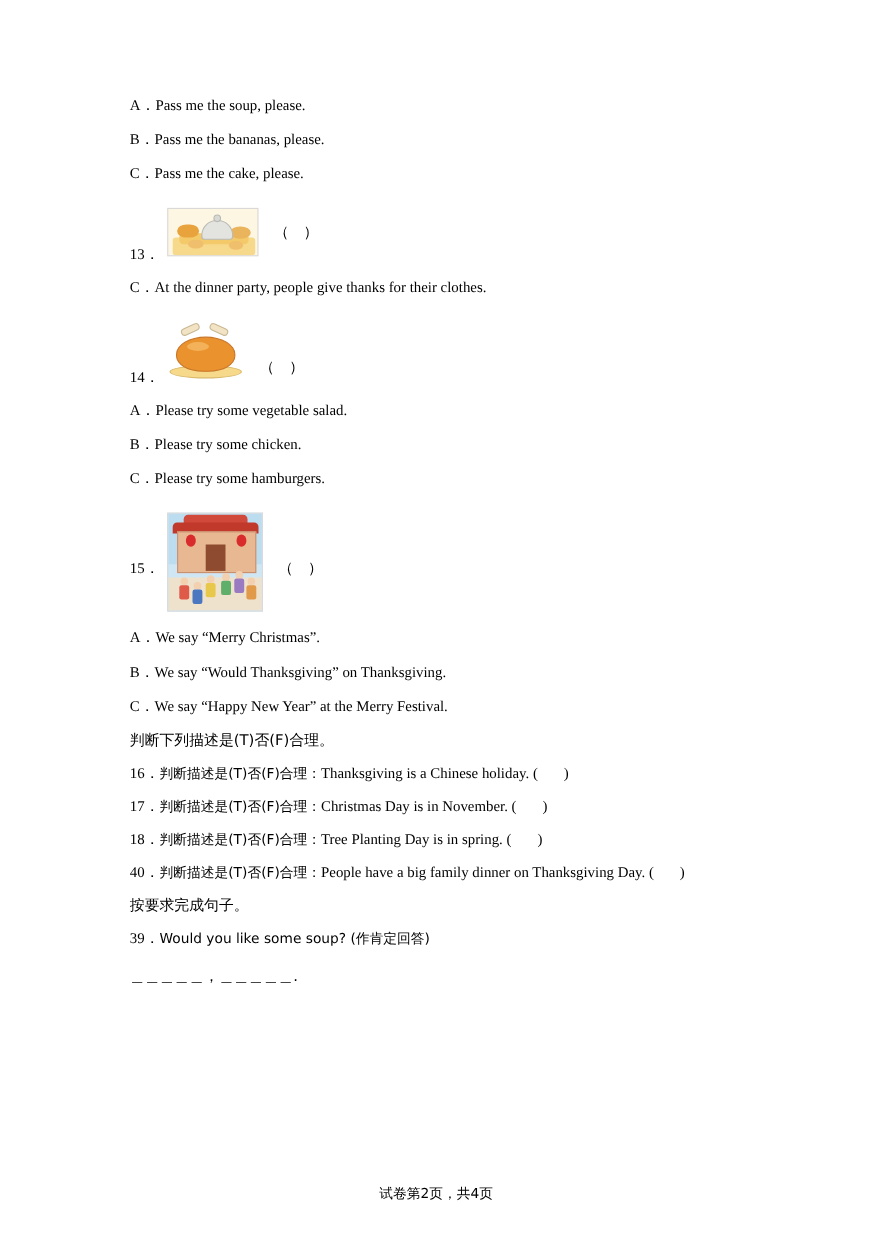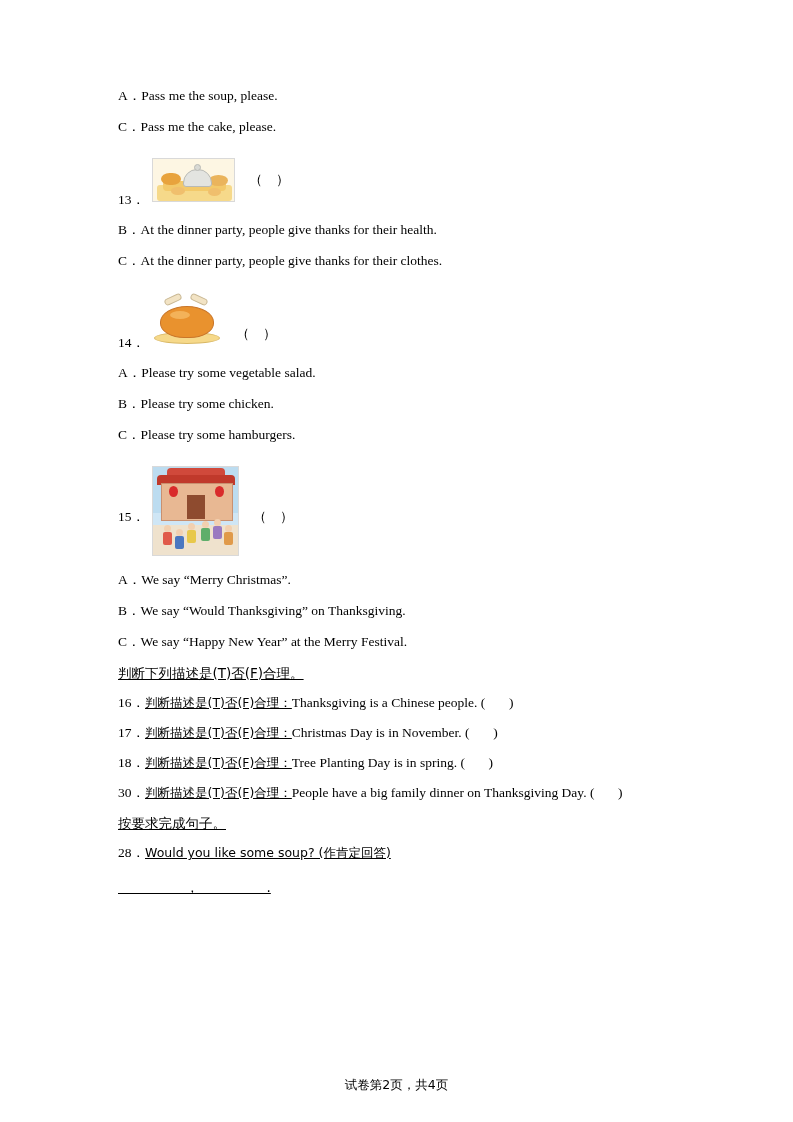--- a/index.html
+++ b/index.html
@@ -56,21 +56,21 @@
     margin-left: 14px;
   }
   .paren.tall { padding-top: 14px; }
   .paren.tall2 { padding-top: 34px; }
   .paren.tall3 { padding-top: 43px; }
   .tf-line {
     font-size: 13.5px;
     line-height: 16px;
     margin: 0 0 14px 0;
   }
-  .zh { font-family: "DejaVu Sans", sans-serif; font-size: 12.5px; text-decoration: underline; }
+  .zh { font-family: "DejaVu Sans", sans-serif; font-size: 12.5px; }
   .section {
     font-size: 13.5px;
     line-height: 16px;
     margin: 0 0 14px 0;
   }
   .blank-row {
     font-size: 13.5px;
     margin-top: 18px;
     letter-spacing: 0;
   }
@@ -183,43 +183,43 @@
     border-radius: 2px;
   }
 </style>
 </head>
 <body>
 
 <div class="page">
 
   <div class="opt">
     <span>A．</span><span>Pass me the soup, please.</span>
+  </div>
+  <div class="opt">
+    <span>B．</span><span>Pass me the bananas, please.</span>
   </div>
   <div class="opt">
     <span>C．</span><span>Pass me the cake, please.</span>
   </div>
 
   <div class="qrow" style="margin-top:23px;">
     <div class="qnum tall">13．</div>
     <div class="pic img13">
       <div class="tablecloth"></div>
       <div class="cloth2"></div>
       <div class="bun1"></div>
       <div class="bun2"></div>
       <div class="tureen"></div>
       <div class="knob"></div>
       <div class="bun3"></div>
       <div class="bun4"></div>
     </div>
     <div class="paren tall">（　）</div>
   </div>
   <div class="opt">
-    <span>B．</span><span>At the dinner party, people give thanks for their health.</span>
-  </div>
-  <div class="opt">
     <span>C．</span><span>At the dinner party, people give thanks for their clothes.</span>
   </div>
 
   <div class="qrow" style="margin-top:23px;">
     <div class="qnum tall2">14．</div>
     <div class="pic nobd img14">
       <div class="bone1"></div>
       <div class="bone2"></div>
       <div class="plate"></div>
       <div class="body"></div>
@@ -281,33 +281,33 @@
   <div class="opt">
     <span>B．</span><span>We say “Would Thanksgiving” on Thanksgiving.</span>
   </div>
   <div class="opt">
     <span>C．</span><span>We say “Happy New Year” at the Merry Festival.</span>
   </div>
 
   <div class="section zh">判断下列描述是(T)否(F)合理。</div>
 
   <div class="tf-line">
-    <span>16．</span><span class="zh">判断描述是(T)否(F)合理：</span><span>Thanksgiving is a Chinese people. (</span><span>&nbsp;&nbsp;&nbsp;&nbsp;&nbsp;&nbsp;&nbsp;</span><span>)</span>
+    <span>16．</span><span class="zh">判断描述是(T)否(F)合理：</span><span>Thanksgiving is a Chinese holiday. (</span><span>&nbsp;&nbsp;&nbsp;&nbsp;&nbsp;&nbsp;&nbsp;</span><span>)</span>
   </div>
   <div class="tf-line">
     <span>17．</span><span class="zh">判断描述是(T)否(F)合理：</span><span>Christmas Day is in November. (</span><span>&nbsp;&nbsp;&nbsp;&nbsp;&nbsp;&nbsp;&nbsp;</span><span>)</span>
   </div>
   <div class="tf-line">
     <span>18．</span><span class="zh">判断描述是(T)否(F)合理：</span><span>Tree Planting Day is in spring. (</span><span>&nbsp;&nbsp;&nbsp;&nbsp;&nbsp;&nbsp;&nbsp;</span><span>)</span>
   </div>
   <div class="tf-line">
-    <span>30．</span><span class="zh">判断描述是(T)否(F)合理：</span><span>People have a big family dinner on Thanksgiving Day. (</span><span>&nbsp;&nbsp;&nbsp;&nbsp;&nbsp;&nbsp;&nbsp;</span><span>)</span>
+    <span>40．</span><span class="zh">判断描述是(T)否(F)合理：</span><span>People have a big family dinner on Thanksgiving Day. (</span><span>&nbsp;&nbsp;&nbsp;&nbsp;&nbsp;&nbsp;&nbsp;</span><span>)</span>
   </div>
 
   <div class="section zh">按要求完成句子。</div>
   <div class="tf-line">
-    <span>28．</span><span class="zh">Would you like some soup? (作肯定回答)</span>
+    <span>39．</span><span class="zh">Would you like some soup? (作肯定回答)</span>
   </div>
   <div class="blank-row zh">＿＿＿＿＿，＿＿＿＿＿.</div>
 
 </div>
 
 <div class="footer">试卷第2页，共4页</div>
 
 </body></html>

